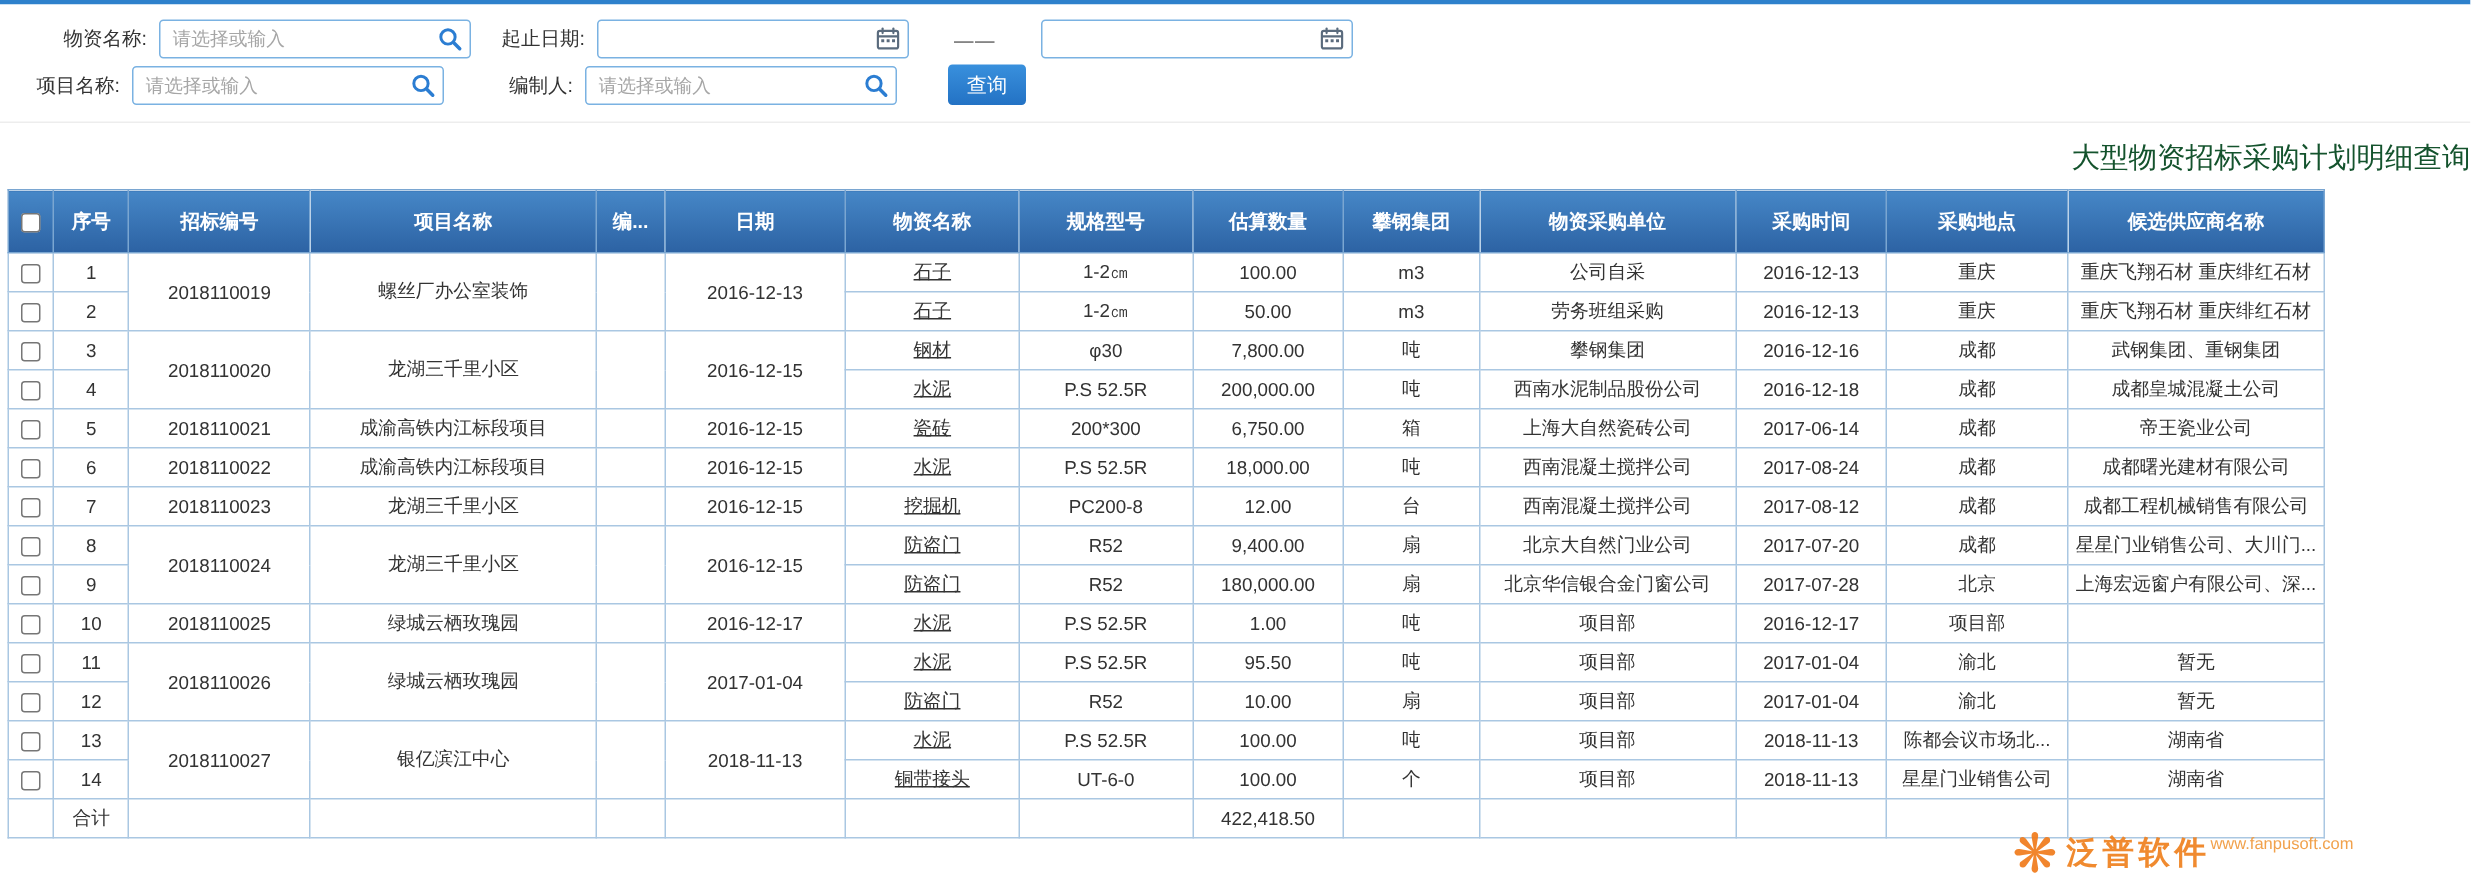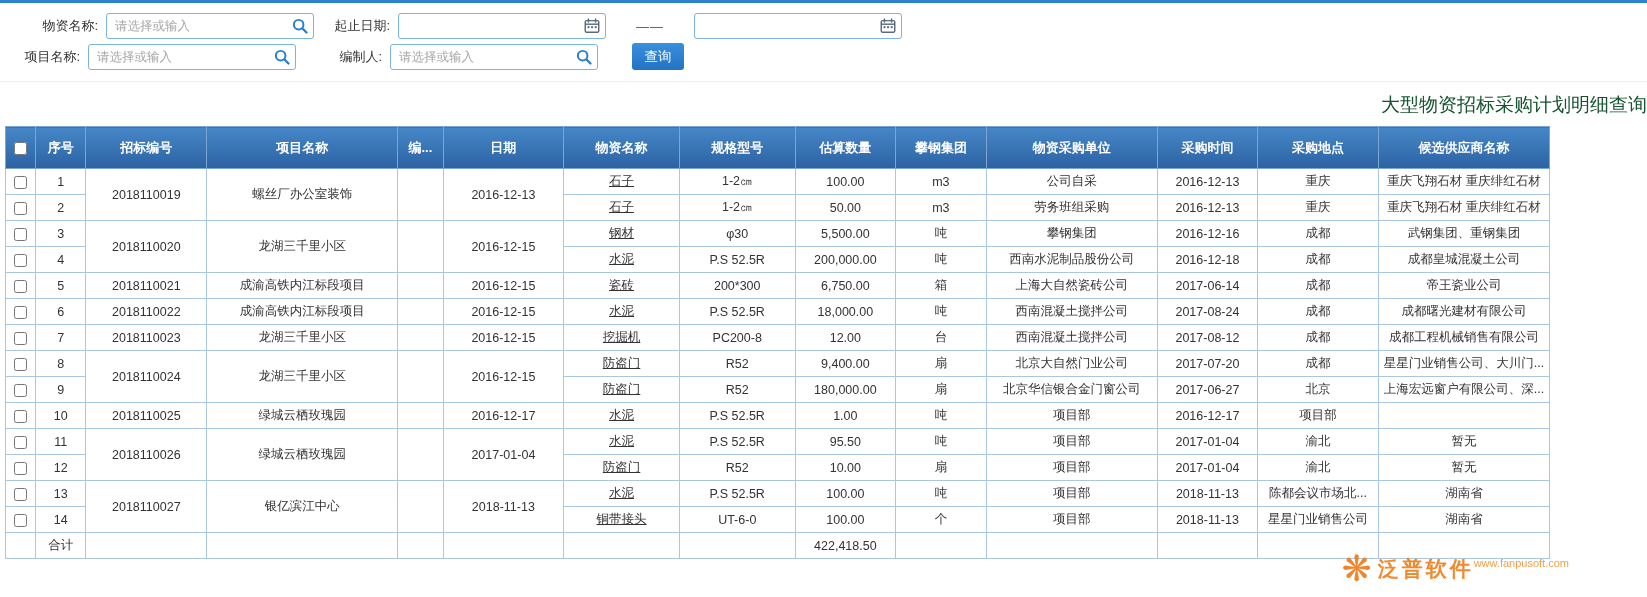--- a/index.html
+++ b/index.html
@@ -208,21 +208,21 @@
       </tr>
       <tr>
         <td class="cb-cell"><input type="checkbox" style=""></td>
         <td>3</td>
         <td rowspan="2" class="link">2018110020</td>
         <td rowspan="2" class="link">龙湖三千里小区</td>
         <td rowspan="2"></td>
         <td rowspan="2">2016-12-15</td>
         <td class="link ul">钢材</td>
         <td>φ30</td>
-        <td>5,500.00</td>
+        <td>7,800.00</td>
         <td>吨</td>
         <td>攀钢集团</td>
         <td>2016-12-16</td>
         <td>成都</td>
         <td>武钢集团、重钢集团</td>
       </tr>
       <tr>
         <td class="cb-cell"><input type="checkbox" style=""></td>
         <td>4</td>
         <td class="link ul">水泥</td>
@@ -299,21 +299,21 @@
         <td>星星门业销售公司、大川门...</td>
       </tr>
       <tr>
         <td class="cb-cell"><input type="checkbox" style=""></td>
         <td>9</td>
         <td class="link ul">防盗门</td>
         <td>R52</td>
         <td>180,000.00</td>
         <td>扇</td>
         <td>北京华信银合金门窗公司</td>
-        <td>2017-06-27</td>
+        <td>2017-07-28</td>
         <td>北京</td>
         <td>上海宏远窗户有限公司、深...</td>
       </tr>
       <tr>
         <td class="cb-cell"><input type="checkbox" style=""></td>
         <td>10</td>
         <td class="link">2018110025</td>
         <td class="link">绿城云栖玫瑰园</td>
         <td></td>
         <td>2016-12-17</td>

